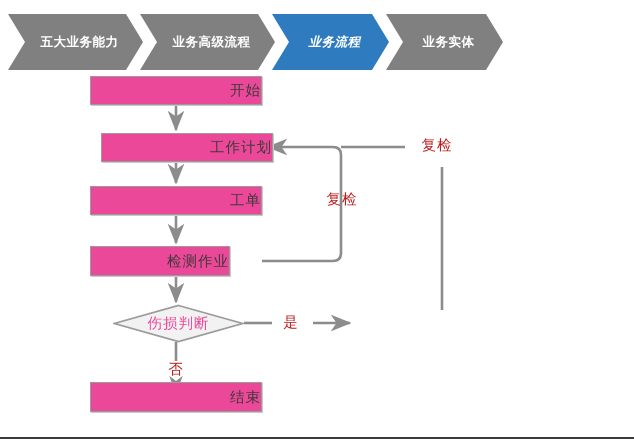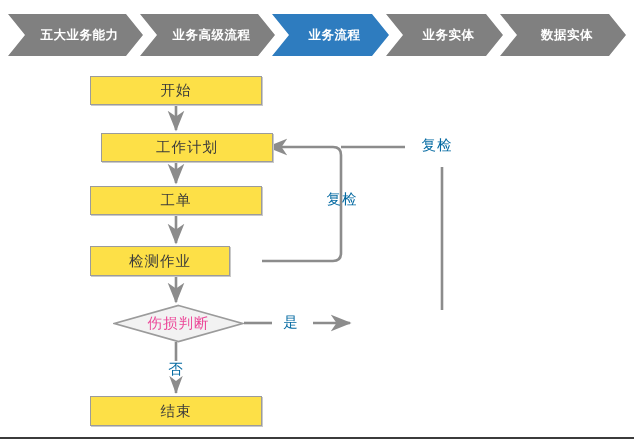--- a/index.html
+++ b/index.html
@@ -22,53 +22,53 @@
   #breadcrumb {
     position: absolute;
     left: 0;
     top: 14px;
     width: 634px;
     height: 42px;
   }
   .chev {
     position: absolute;
     top: 0;
-    height: 42px;
+    height: 56px;
     display: flex;
     align-items: center;
     justify-content: center;
     color: #ffffff;
     font-size: 12.5px;
     font-weight: bold;
     letter-spacing: 0.5px;
     white-space: nowrap;
     -webkit-clip-path: polygon(0 0, calc(100% - 17px) 0, 100% 50%, calc(100% - 17px) 100%, 0 100%, 17px 50%);
     clip-path: polygon(0 0, calc(100% - 17px) 0, 100% 50%, calc(100% - 17px) 100%, 0 100%, 17px 50%);
   }
   .chev.gray   { background: #808080; }
-  .chev.active { background: #2e7cbf; }
+  .chev.active { background: #2e7cbf; font-style: italic; }
   .chev .lbl { display: block; padding-left: 8px; }
 
   
   #flow {
     position: absolute;
     left: 0;
     top: 0;
     width: 634px;
     height: 439px;
   }
   .node {
     position: absolute;
     box-sizing: border-box;
-    background: #fde047;
+    background: #ec4899;
     border: 1.4px solid #9b9b9b;
     box-shadow: 1px 1px 0 0 #c9c9c9;
     display: flex;
     align-items: center;
-    justify-content: center;
+    justify-content: flex-end;
     color: #3b3b3b;
     font-size: 14.5px;
     letter-spacing: 1px;
     white-space: nowrap;
   }
   .diamond-wrap {
     position: absolute;
     display: flex;
     align-items: center;
     justify-content: center;
@@ -81,21 +81,21 @@
   .diamond-label {
     position: relative;
     z-index: 2;
     color: #ec4899;
     font-size: 14.5px;
     letter-spacing: 1px;
     white-space: nowrap;
   }
   .edge-label {
     position: absolute;
-    color: #0369a1;
+    color: #b91c1c;
     font-size: 14.5px;
     letter-spacing: 1px;
     white-space: nowrap;
     text-align: center;
   }
   #wires {
     position: absolute;
     left: 0; top: 0;
     width: 634px; height: 439px;
     pointer-events: none;
@@ -119,23 +119,20 @@
       <span class="lbl">五大业务能力</span>
     </div>
     <div class="chev gray" style="left:140px; width:135px;">
       <span class="lbl">业务高级流程</span>
     </div>
     <div class="chev active" style="left:272px; width:117px;">
       <span class="lbl">业务流程</span>
     </div>
     <div class="chev gray" style="left:386px; width:117px;">
       <span class="lbl">业务实体</span>
-    </div>
-    <div class="chev gray" style="left:500px; width:126px;">
-      <span class="lbl">数据实体</span>
     </div>
   </div>
 
   <div id="flow">
 
     <svg id="wires" viewBox="0 0 634 439">
       <defs>
         <marker id="ah" markerWidth="9" markerHeight="9" refX="7.4" refY="3.6" orient="auto" markerUnits="strokeWidth">
           <path d="M0,0.4 L8,3.6 L0,6.8 L2.2,3.6 Z" fill="#8c8c8c"></path>
         </marker>
@@ -181,21 +178,21 @@
     </div>
 
     <div class="diamond-wrap" style="left:113px; top:304px; width:131px; height:39px;">
       <svg class="diamond-shape" viewBox="0 0 131 39" preserveAspectRatio="none">
         <polygon points="65.5,1.4 129.6,19.5 65.5,37.6 1.4,19.5" fill="#f2f2f2" stroke="#9b9b9b" stroke-width="1.6"></polygon>
       </svg>
       <span class="diamond-label">伤损判断</span>
     </div>
 
 
-    <div class="node" style="left:90px; top:396px; width:172px; height:30px;">
+    <div class="node" style="left:90px; top:382px; width:172px; height:30px;">
       <span>结束</span>
     </div>
 
     <div class="edge-label" style="left:315px; top:190px; width:54px;">复检</div>
 
     <div class="edge-label" style="left:410px; top:136px; width:54px;">复检</div>
 
     <div class="edge-label" style="left:276px; top:313px; width:30px;">是</div>
 
     <div class="edge-label" style="left:161px; top:360px; width:30px;">否</div>

